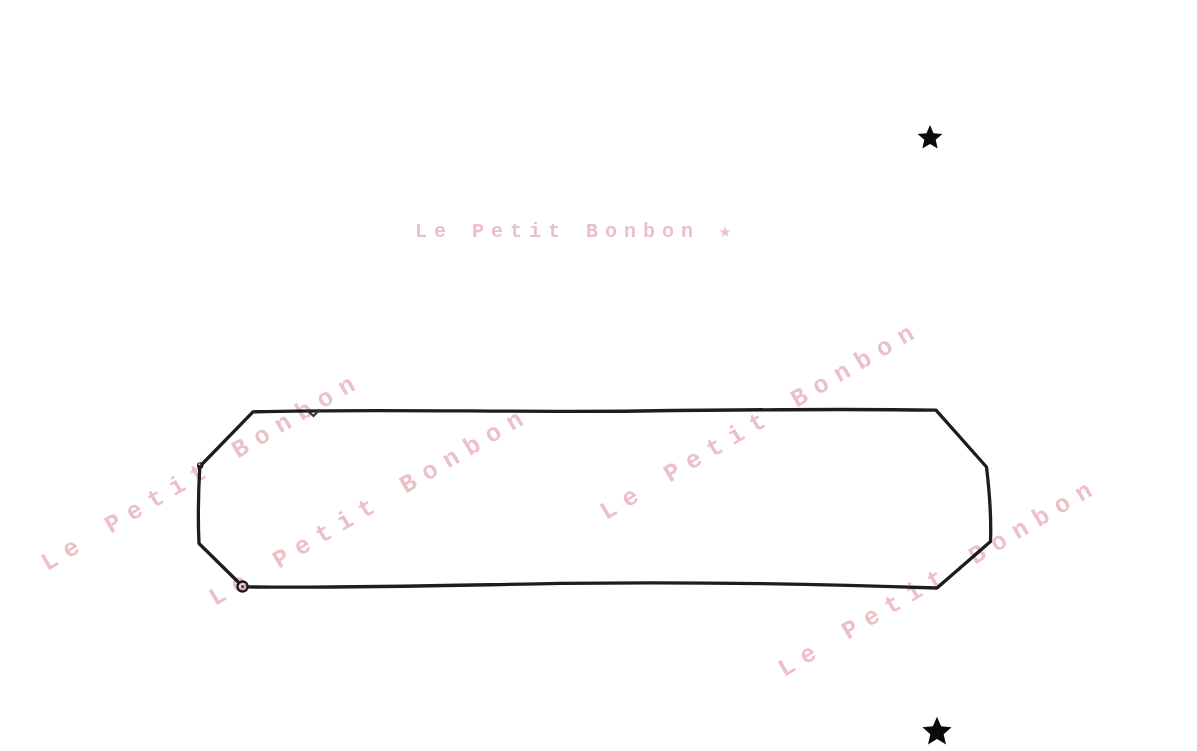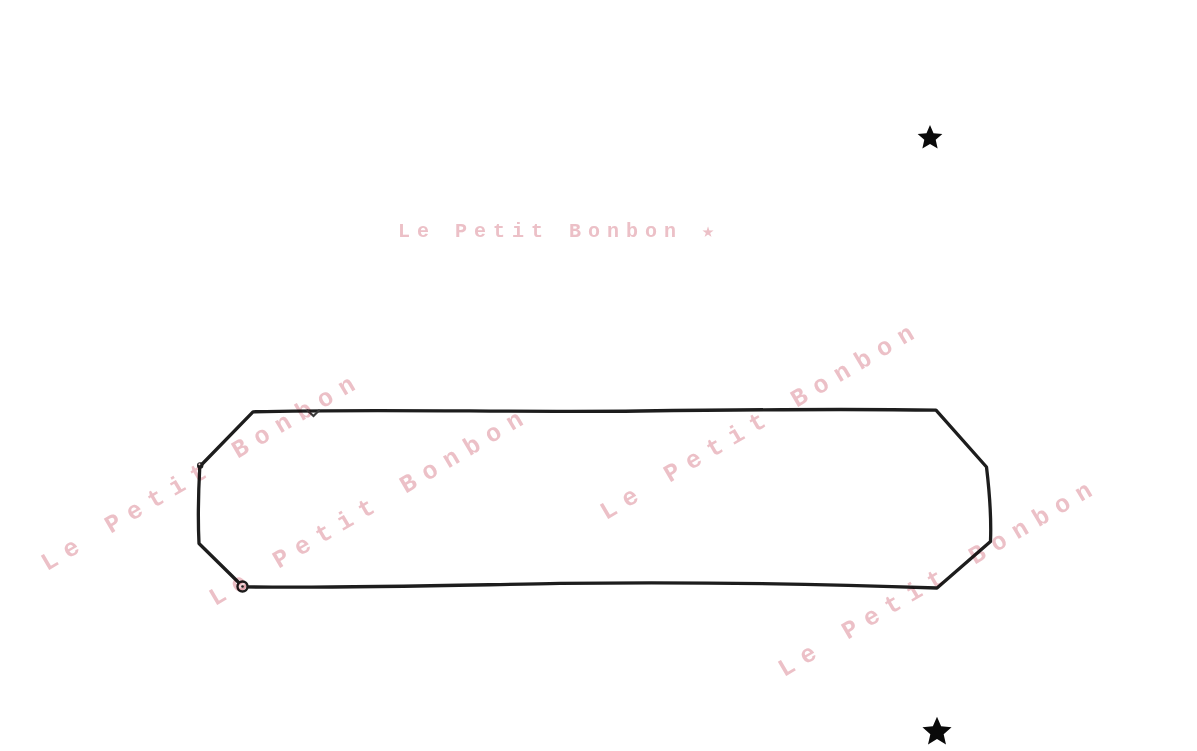--- a/index.html
+++ b/index.html
@@ -34,21 +34,21 @@
     line-height: 30px;
     height: 30px;
     transform-origin: 0 50%;
     transform: rotate(-30.5deg);
   }
   .wm-a { left: 44px;  top: 551px; }
   .wm-b { left: 212px; top: 586px; }
   .wm-c { left: 603px; top: 500px; }
   .wm-d { left: 781px; top: 657px; }
   .wm-horiz {
-    left: 398px;
+    left: 415px;
     top: 217px;
     font-size: 20px;
     letter-spacing: 7px;
     line-height: 30px;
     height: 30px;
   }
 </style>
 </head>
 <body>
 

